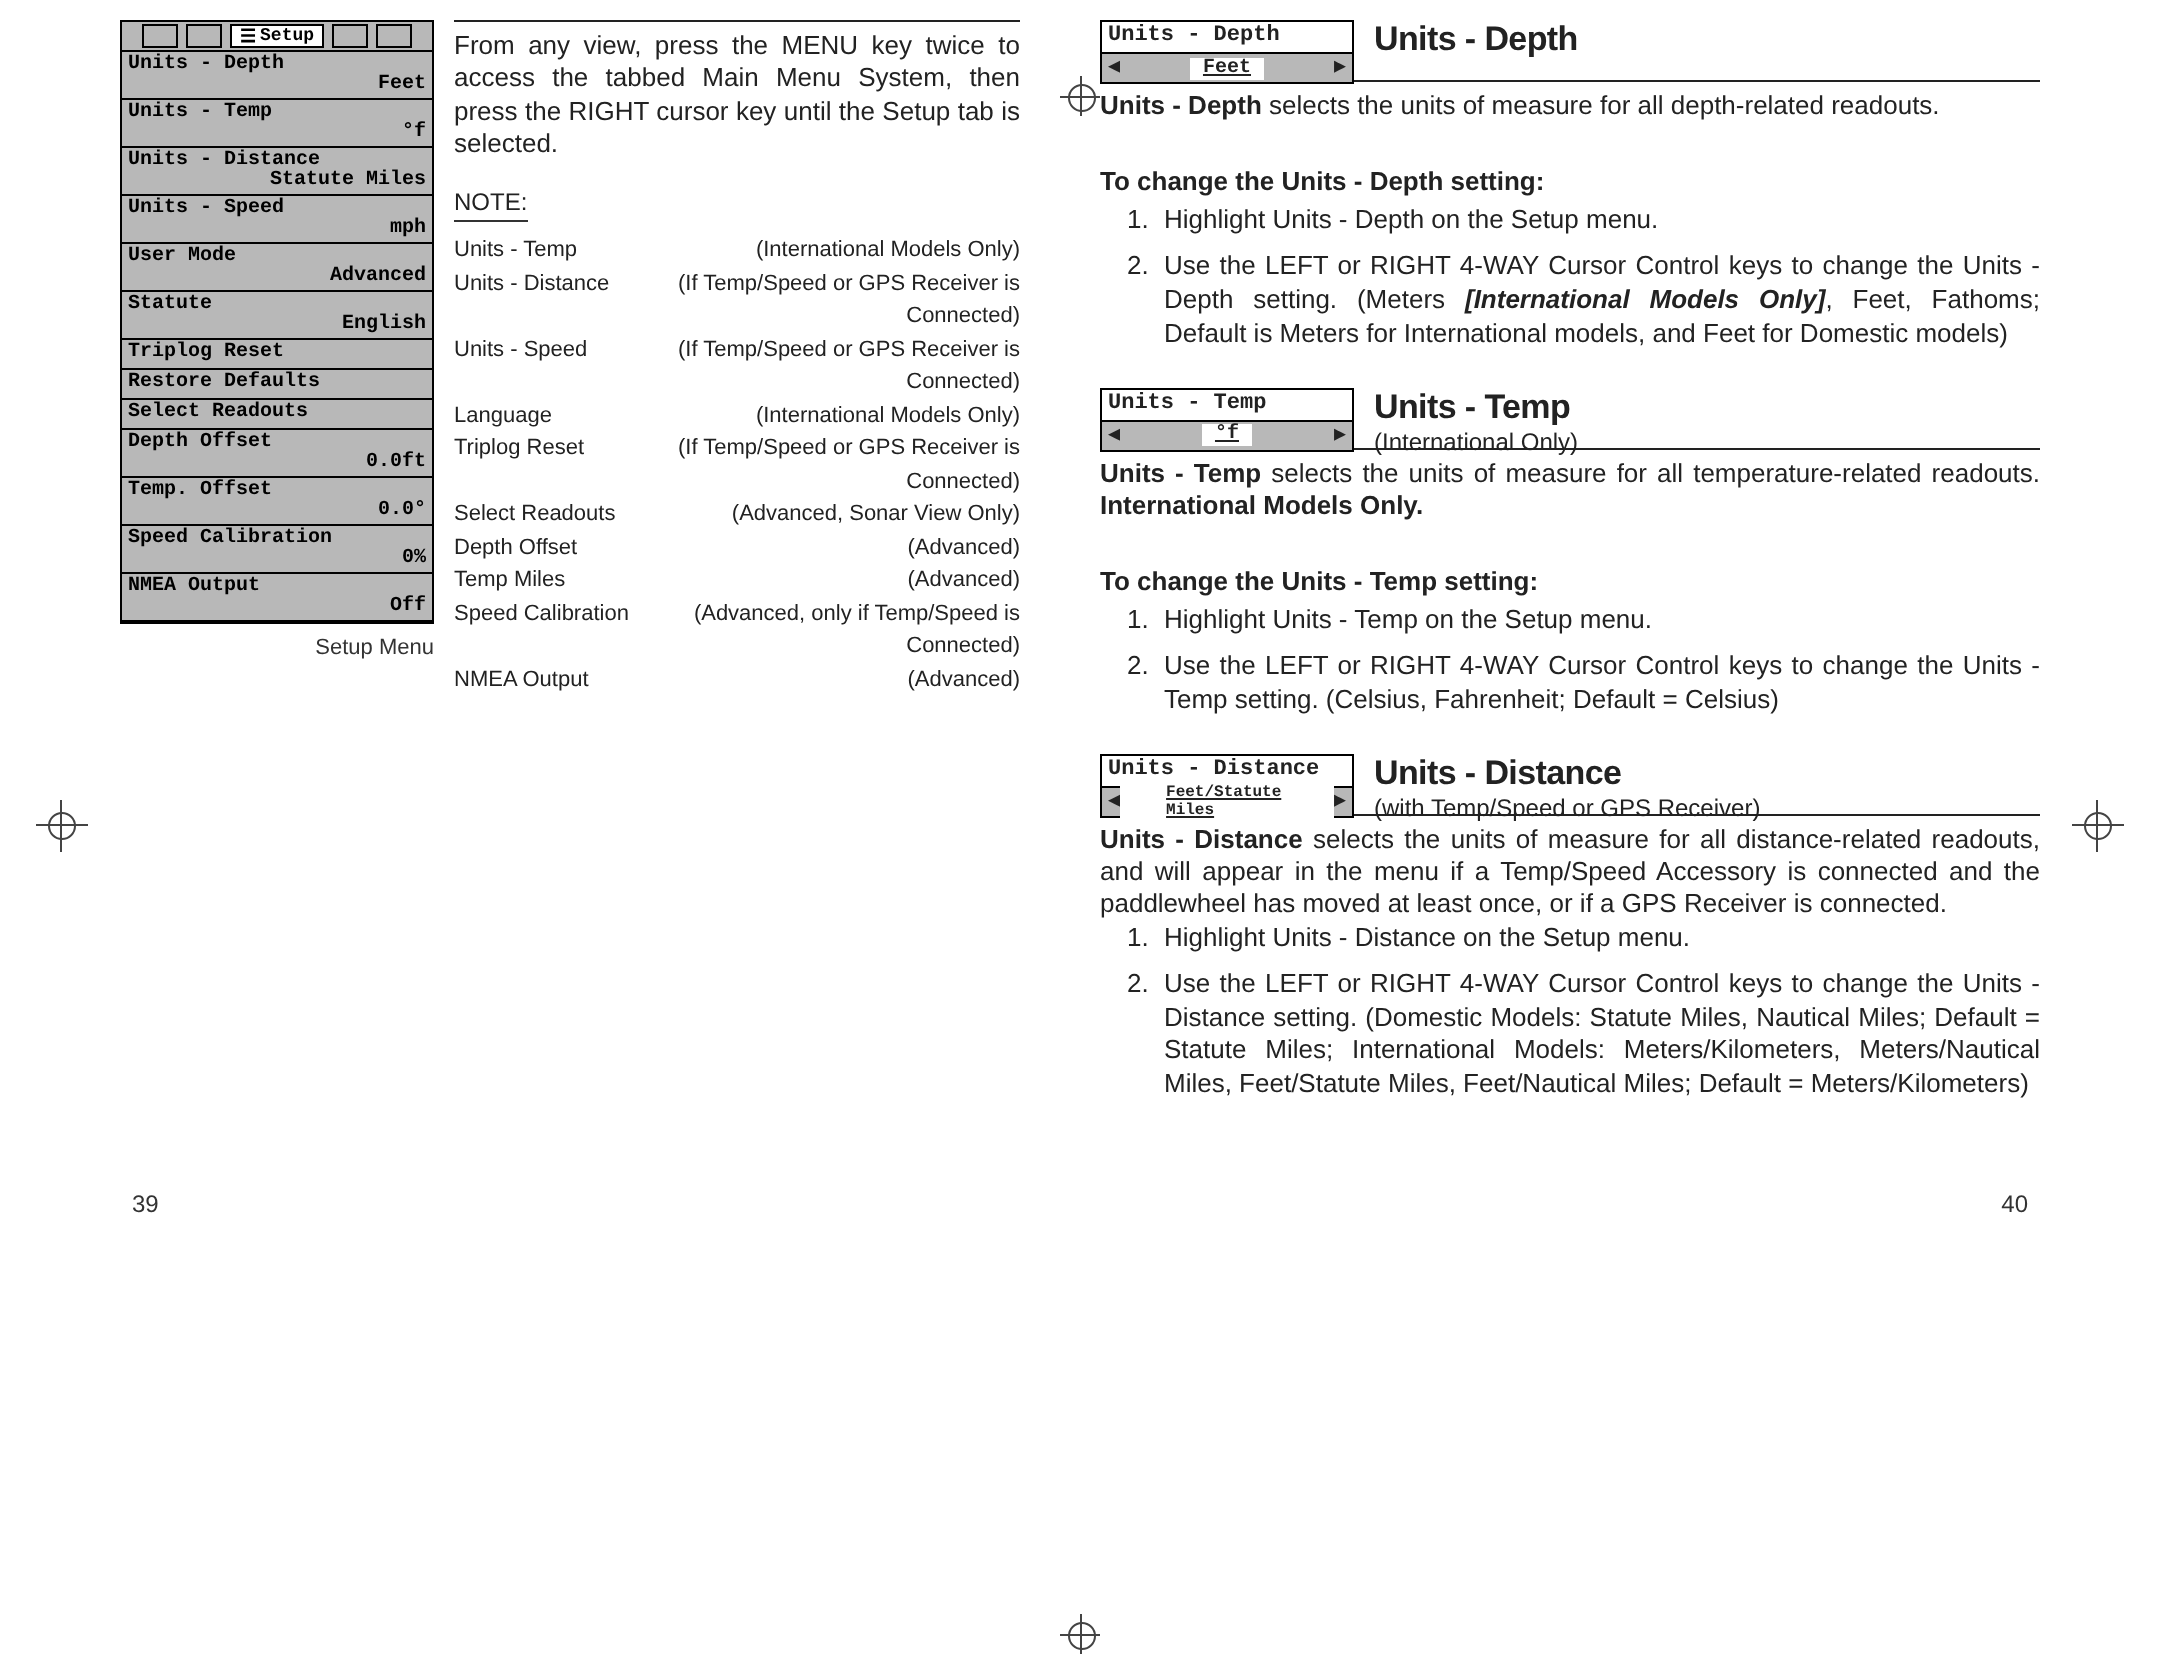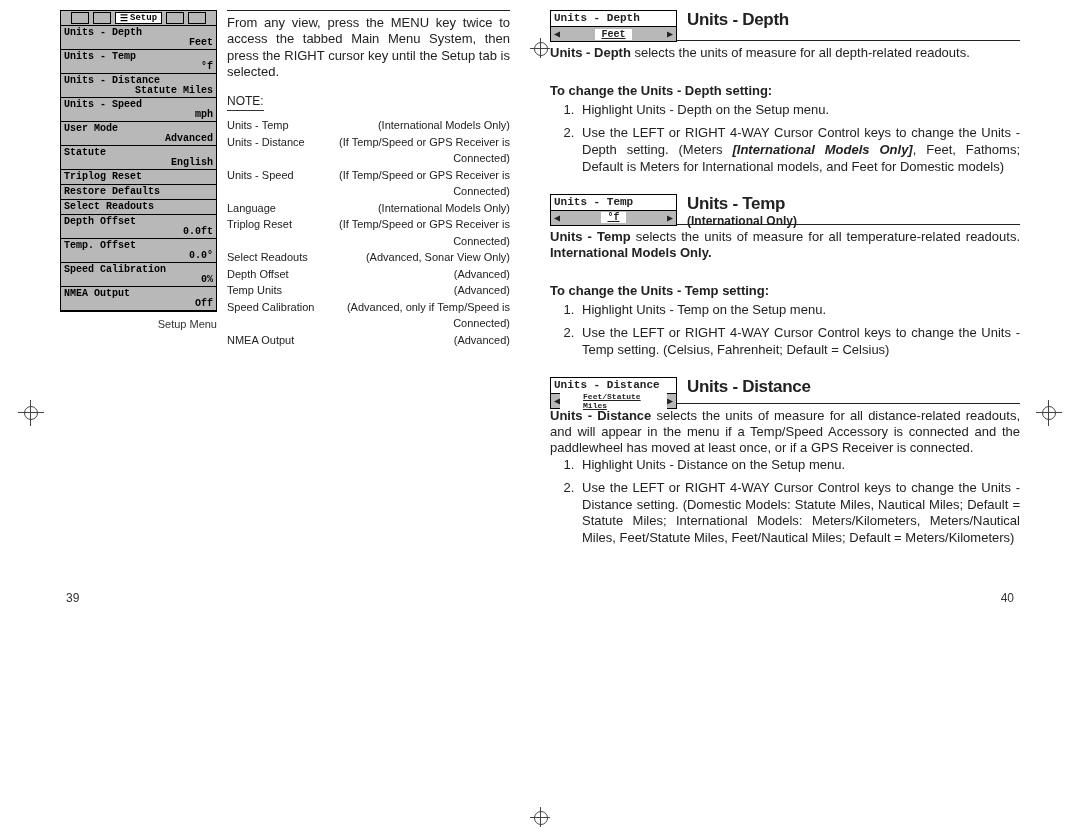--- a/index.html
+++ b/index.html
@@ -133,21 +133,21 @@
     font-weight: bold;
   }
   .widget .wt { background: #fff; padding: 1px 3px; border-bottom: 1px solid #000; height: 13px; box-sizing: content-box;}
   .widget .wb { background: #b8b8b8; display: flex; align-items: center; justify-content: space-between; padding: 1px 3px; height: 12px; }
   .widget .wb .arrow { font-size: 10px; }
   .widget .wb .val { background: #fff; padding: 0 6px; font-size: 10px; text-decoration: underline;}
   .sect-title-wrap { flex: 1; }
   .sect-title {
     font-size: 17px; font-weight: 900; margin: 0; letter-spacing: -0.3px;
   }
-  .sect-sub { font-size: 12px; font-weight: 700; margin: 0 0 2px 0; }
+  .sect-sub { font-size: 12px; font-weight: 400; margin: 0 0 2px 0; }
   .rule2 { border: 0; border-top: 1.5px solid #222; margin: 2px 0 4px 0; }
   .body { font-size: 13px; line-height: 1.25; text-align: justify;}
   .bold { font-weight: bold; }
   .ital { font-style: italic; font-weight: bold;}
   .steps-hd { font-weight: 700; font-size: 13px; margin-top: 22px; margin-bottom: 4px; }
   ol.steps { margin: 0 0 0 28px; padding: 0; font-size: 13px; line-height: 1.3; text-align: justify;}
   ol.steps li { margin-bottom: 6px; padding-left: 4px;}
 
   .pagenums {
     display: flex; justify-content: space-between;
@@ -267,21 +267,21 @@
             </div>
             <div class="row">
               <div class="k">Select Readouts</div>
               <div class="v">(Advanced, Sonar View Only)</div>
             </div>
             <div class="row">
               <div class="k">Depth Offset</div>
               <div class="v">(Advanced)</div>
             </div>
             <div class="row">
-              <div class="k">Temp Units</div>
+              <div class="k">Temp Miles</div>
               <div class="v">(Advanced)</div>
             </div>
             <div class="row">
               <div class="k">Speed Calibration</div>
               <div class="v">(Advanced, only if Temp/Speed is Connected)</div>
             </div>
             <div class="row">
               <div class="k">NMEA Output</div>
               <div class="v">(Advanced)</div>
             </div>
@@ -347,20 +347,21 @@
           <div class="widget">
             <div class="wt">Units - Distance</div>
             <div class="wb">
                 <span class="arrow">◀</span>
                 <span class="val" style="font-size:8px;padding-left:23px;">Feet/Statute Miles</span>
                 <span class="arrow">▶</span>
               </div>
           </div>
           <div class="sect-title-wrap">
             <h2 class="sect-title">Units - Distance</h2>
+            <div class="sect-sub">(with Temp/Speed or GPS Receiver)</div>
           </div>
         </div>
         <hr class="rule2" style="margin-top:-6px">
         <div class="body">
           <span class="bold">Units - Distance</span><span> selects the units of measure for all distance-related readouts, and will appear in the menu if a Temp/Speed Accessory is connected and the paddlewheel has moved at least once, or if a GPS Receiver is connected.</span>
         </div>
         <ol class="steps">
           <li>Highlight Units - Distance on the Setup menu.</li>
           <li>Use the LEFT or RIGHT 4-WAY Cursor Control keys to change the Units - Distance setting. (Domestic Models: Statute Miles, Nautical Miles; Default = Statute Miles; International Models: Meters/Kilometers, Meters/Nautical Miles, Feet/Statute Miles, Feet/Nautical Miles; Default = Meters/Kilometers)</li>
         </ol>

